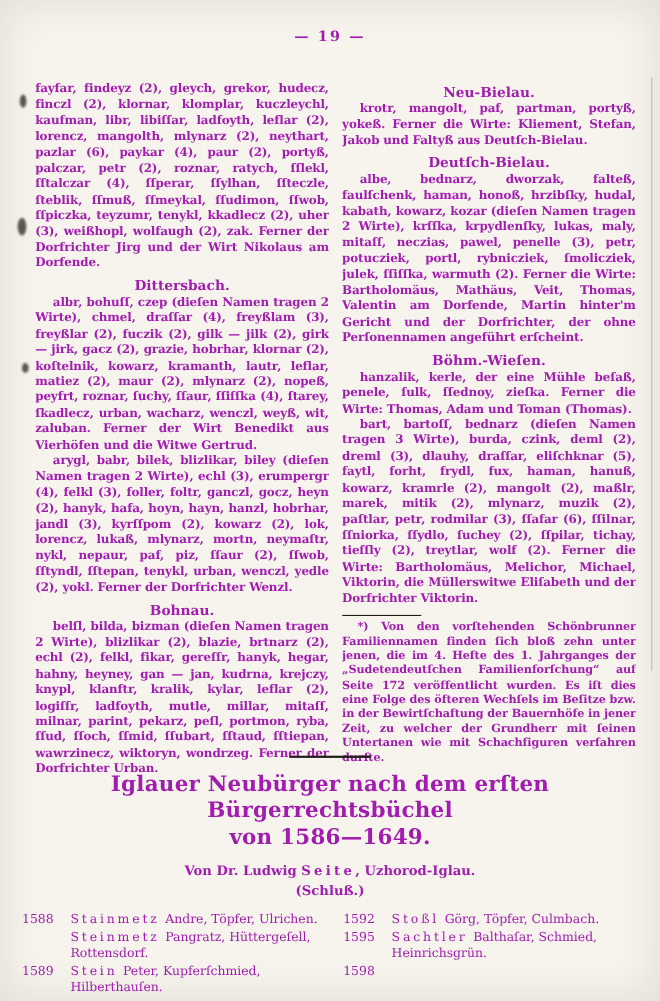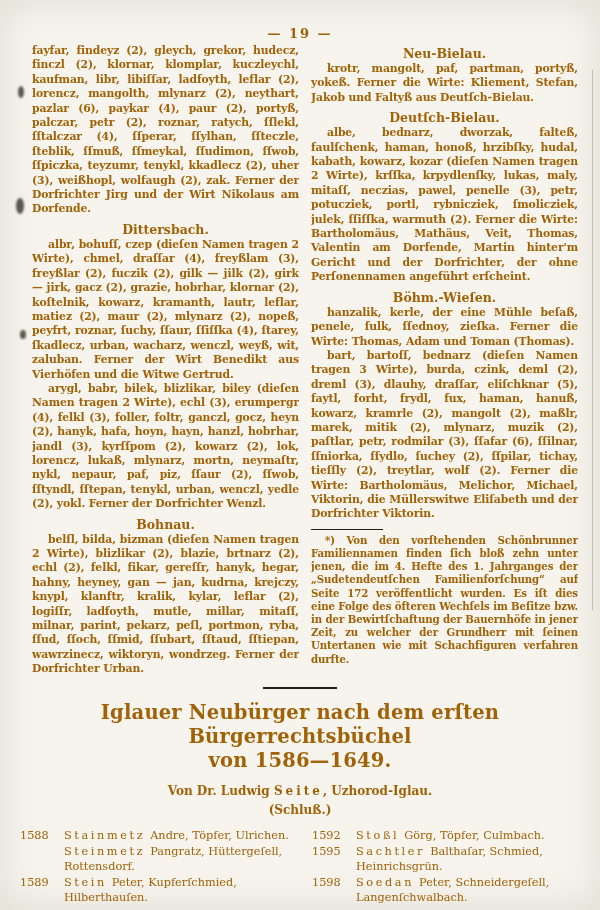--- a/index.html
+++ b/index.html
@@ -1,28 +1,28 @@
 <!DOCTYPE html>
 <html lang="de"><head>
 <meta charset="utf-8">
 <style>
   html,body{margin:0;padding:0;background:#dcdad4;}
   .page{
     position:relative;width:600px;height:910px;margin:0 auto;
-    background:#f6f4ed;color:#a16207;
+    background:#f6f4ed;color:#a21caf;
     font-family:"DejaVu Serif","Liberation Serif",serif;
     overflow:hidden;
     box-shadow:inset 0 0 40px rgba(120,110,90,.18);
   }
   .page-number{
     position:absolute;top:26px;left:0;right:0;text-align:center;
     font-size:13px;font-weight:bold;letter-spacing:2px;
   }
   .columns{
-    position:absolute;top:44px;left:32px;width:546px;height:628px;
+    position:absolute;top:74px;left:32px;width:546px;height:628px;
     display:flex;gap:12px;overflow:hidden;
   }
   .col{width:267px;overflow:hidden;}
   .para{
     margin:0;font-size:10.8px;line-height:14.4px;font-weight:bold;
     text-align:justify;text-indent:16px;letter-spacing:-0.1px;
     hyphens:auto;-webkit-hyphens:auto;
   }
   .para.no-indent{text-indent:0;}
   .sec-heading{
@@ -134,20 +134,19 @@
         <div class="entry">
           <span class="entry-year">1592</span>
           <span class="entry-text"><span class="entry-name">Stoßl</span><span>Görg, Töpfer, Culmbach.</span></span>
         </div>
         <div class="entry">
           <span class="entry-year">1595</span>
           <span class="entry-text"><span class="entry-name">Sachtler</span><span>Balthaſar, Schmied, Heinrichsgrün.</span></span>
         </div>
         <div class="entry">
           <span class="entry-year">1598</span>
-          <span class="entry-text"><span class="entry-name">Soedan</span><span>Peter, Schneidergeſell, Langenſchwalbach.</span></span>
         </div>
       </div>
 
     </div>
   </div>
 
 </div>
 
 </body></html>

